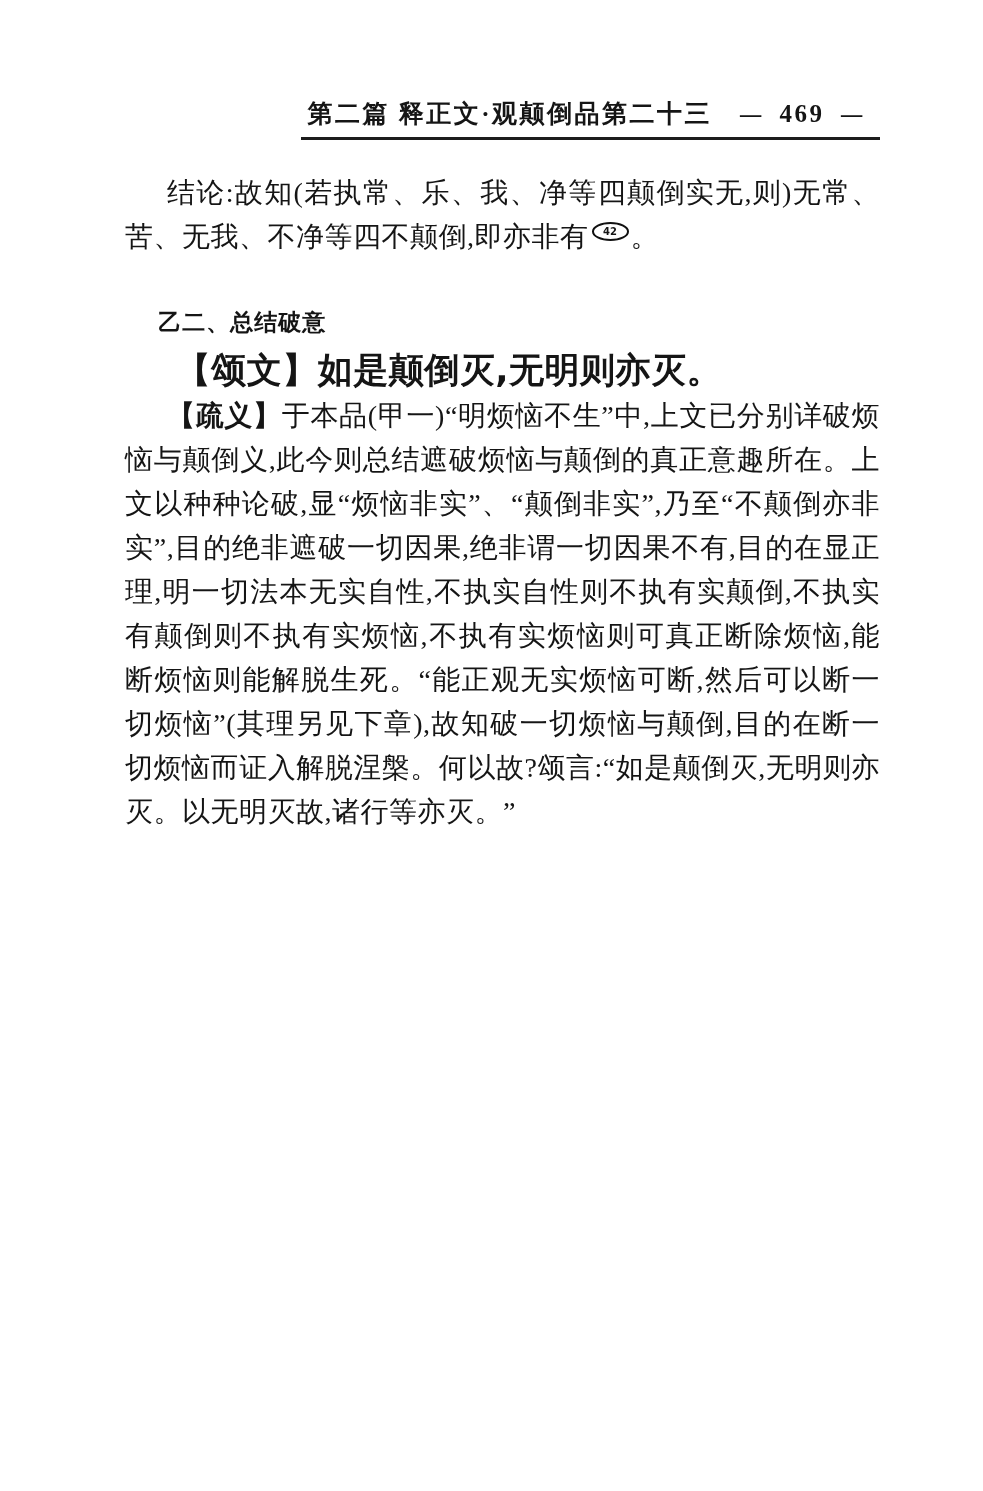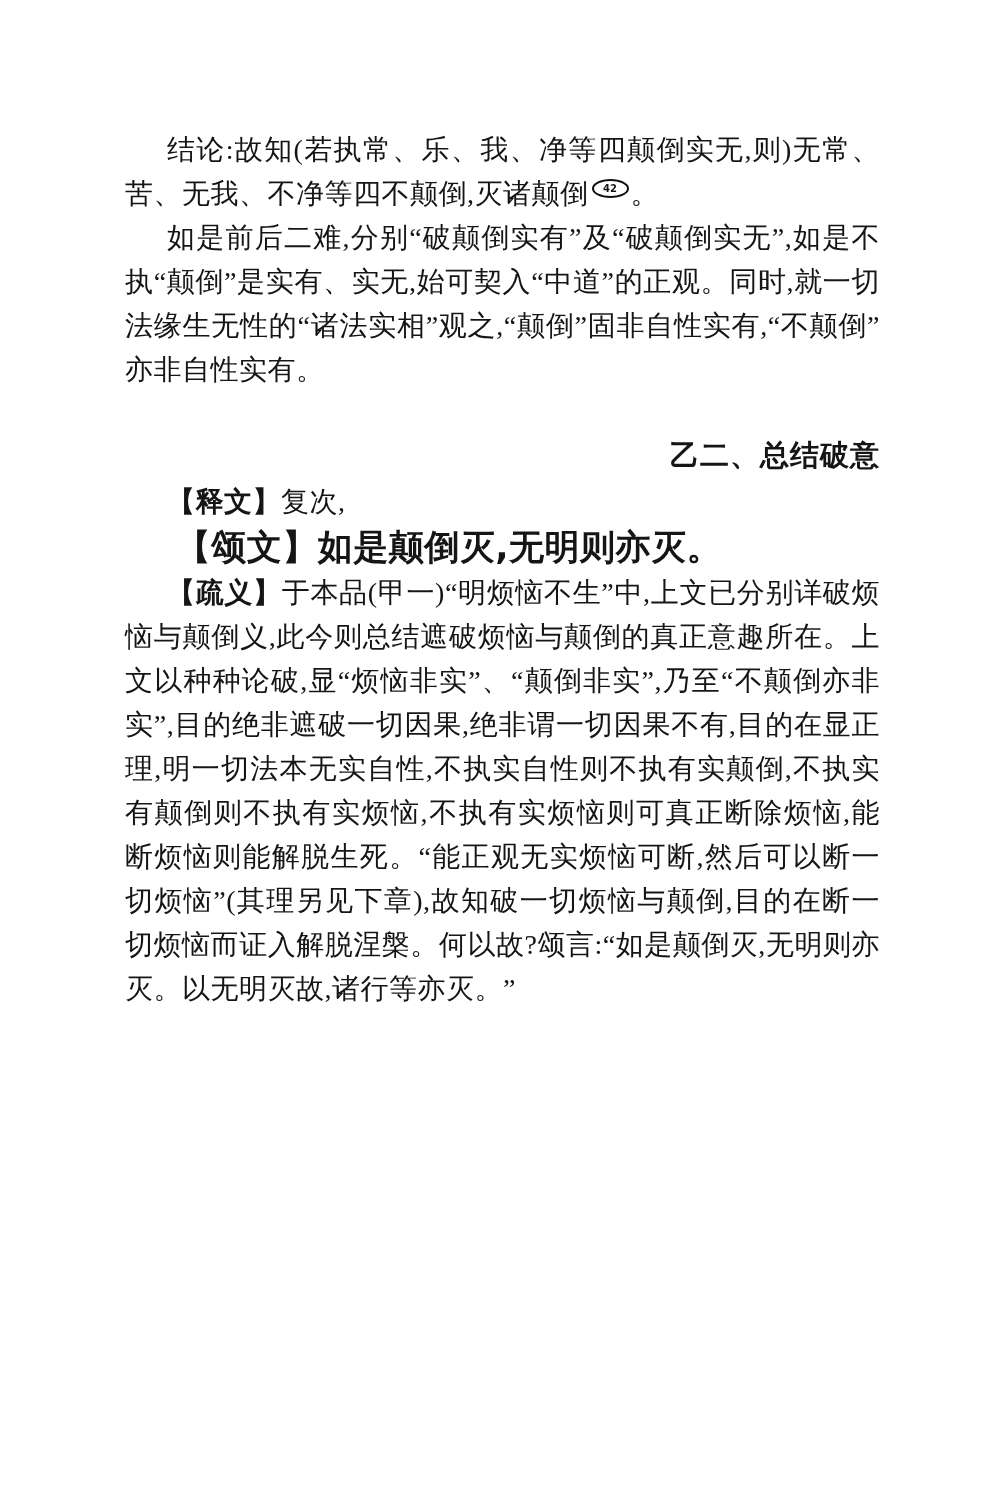--- a/index.html
+++ b/index.html
@@ -51,27 +51,26 @@
     text-align: justify;
     text-indent: 1.5em;
     letter-spacing: 0.5px;
   }
   .label {
     font-weight: 700;
     font-family: "DejaVu Sans", sans-serif;
   }
   h2.heading {
     margin: 40px 0 2px 0;
-    font-size: 29px;
+    font-size: 23px;
     line-height: 46px;
     font-weight: 700;
-    font-family: Liberation Serif, serif;
+    font-family: Liberation Sans, sans-serif;
     text-indent: 1.45em;
     letter-spacing: 1px;
-    text-align: right;
   }
   p.verse-p {
     margin: 0;
     font-size: 35px;
     line-height: 46px;
     text-indent: 1.45em;
     letter-spacing: 0.5px;
   }
   p.verse-p.verse-line2 {
     text-indent: 5.2em;
@@ -98,31 +97,34 @@
     text-indent: 0;
     letter-spacing: 0;
     margin: 0 2px 0 3px;
   }
 </style>
 </head>
 <body>
 
 <div class="page">
 
+  <div class="header">
+    <div class="header-inner">
+      <span>第二篇 释正文·观颠倒品第二十三</span><span class="hdash first">—</span><span>469</span><span class="hdash">—</span>
+    </div>
+  </div>
 
   <div class="bodytext">
 
-    <p class="body-para"><span>结论:故知(若执常、乐、我、净等四颠倒实无,则)无常、苦、无我、不净等四不颠倒,灭诸颠倒</span><span class="fnote">42</span><span>。</span></p>
+    <p class="body-para"><span>结论:故知(若执常、乐、我、净等四颠倒实无,则)无常、苦、无我、不净等四不颠倒,即亦非有</span><span class="fnote">42</span><span>。</span></p>
 
 
-    <p class="body-para">如是前后二难,分别“破颠倒实有”及“破颠倒实无”,如是不执“颠倒”是实有、实无,始可契入“中道”的正观。同时,就一切法缘生无性的“诸法实相”观之,“颠倒”固非自性实有,“不颠倒”亦非自性实有。</p>
 
     <h2 class="heading">乙二、总结破意</h2>
 
-    <p class="body-para"><span class="label">【释文】</span><span>复次,</span></p>
 
     <p class="verse-p"><span class="label">【颂文】</span><span class="verse">如是颠倒灭,无明则亦灭。</span></p>
 
 
 
     <p class="body-para"><span class="label">【疏义】</span><span>于本品(甲一)“明烦恼不生”中,上文已分别详破烦恼与颠倒义,此今则总结遮破烦恼与颠倒的真正意趣所在。上文以种种论破,显“烦恼非实”、“颠倒非实”,乃至“不颠倒亦非实”,目的绝非遮破一切因果,绝非谓一切因果不有,目的在显正理,明一切法本无实自性,不执实自性则不执有实颠倒,不执实有颠倒则不执有实烦恼,不执有实烦恼则可真正断除烦恼,能断烦恼则能解脱生死。“能正观无实烦恼可断,然后可以断一切烦恼”(其理另见下章),故知破一切烦恼与颠倒,目的在断一切烦恼而证入解脱涅槃。何以故?颂言:“如是颠倒灭,无明则亦灭。以无明灭故,诸行等亦灭。”</span></p>
 
   </div>
 </div>
 

